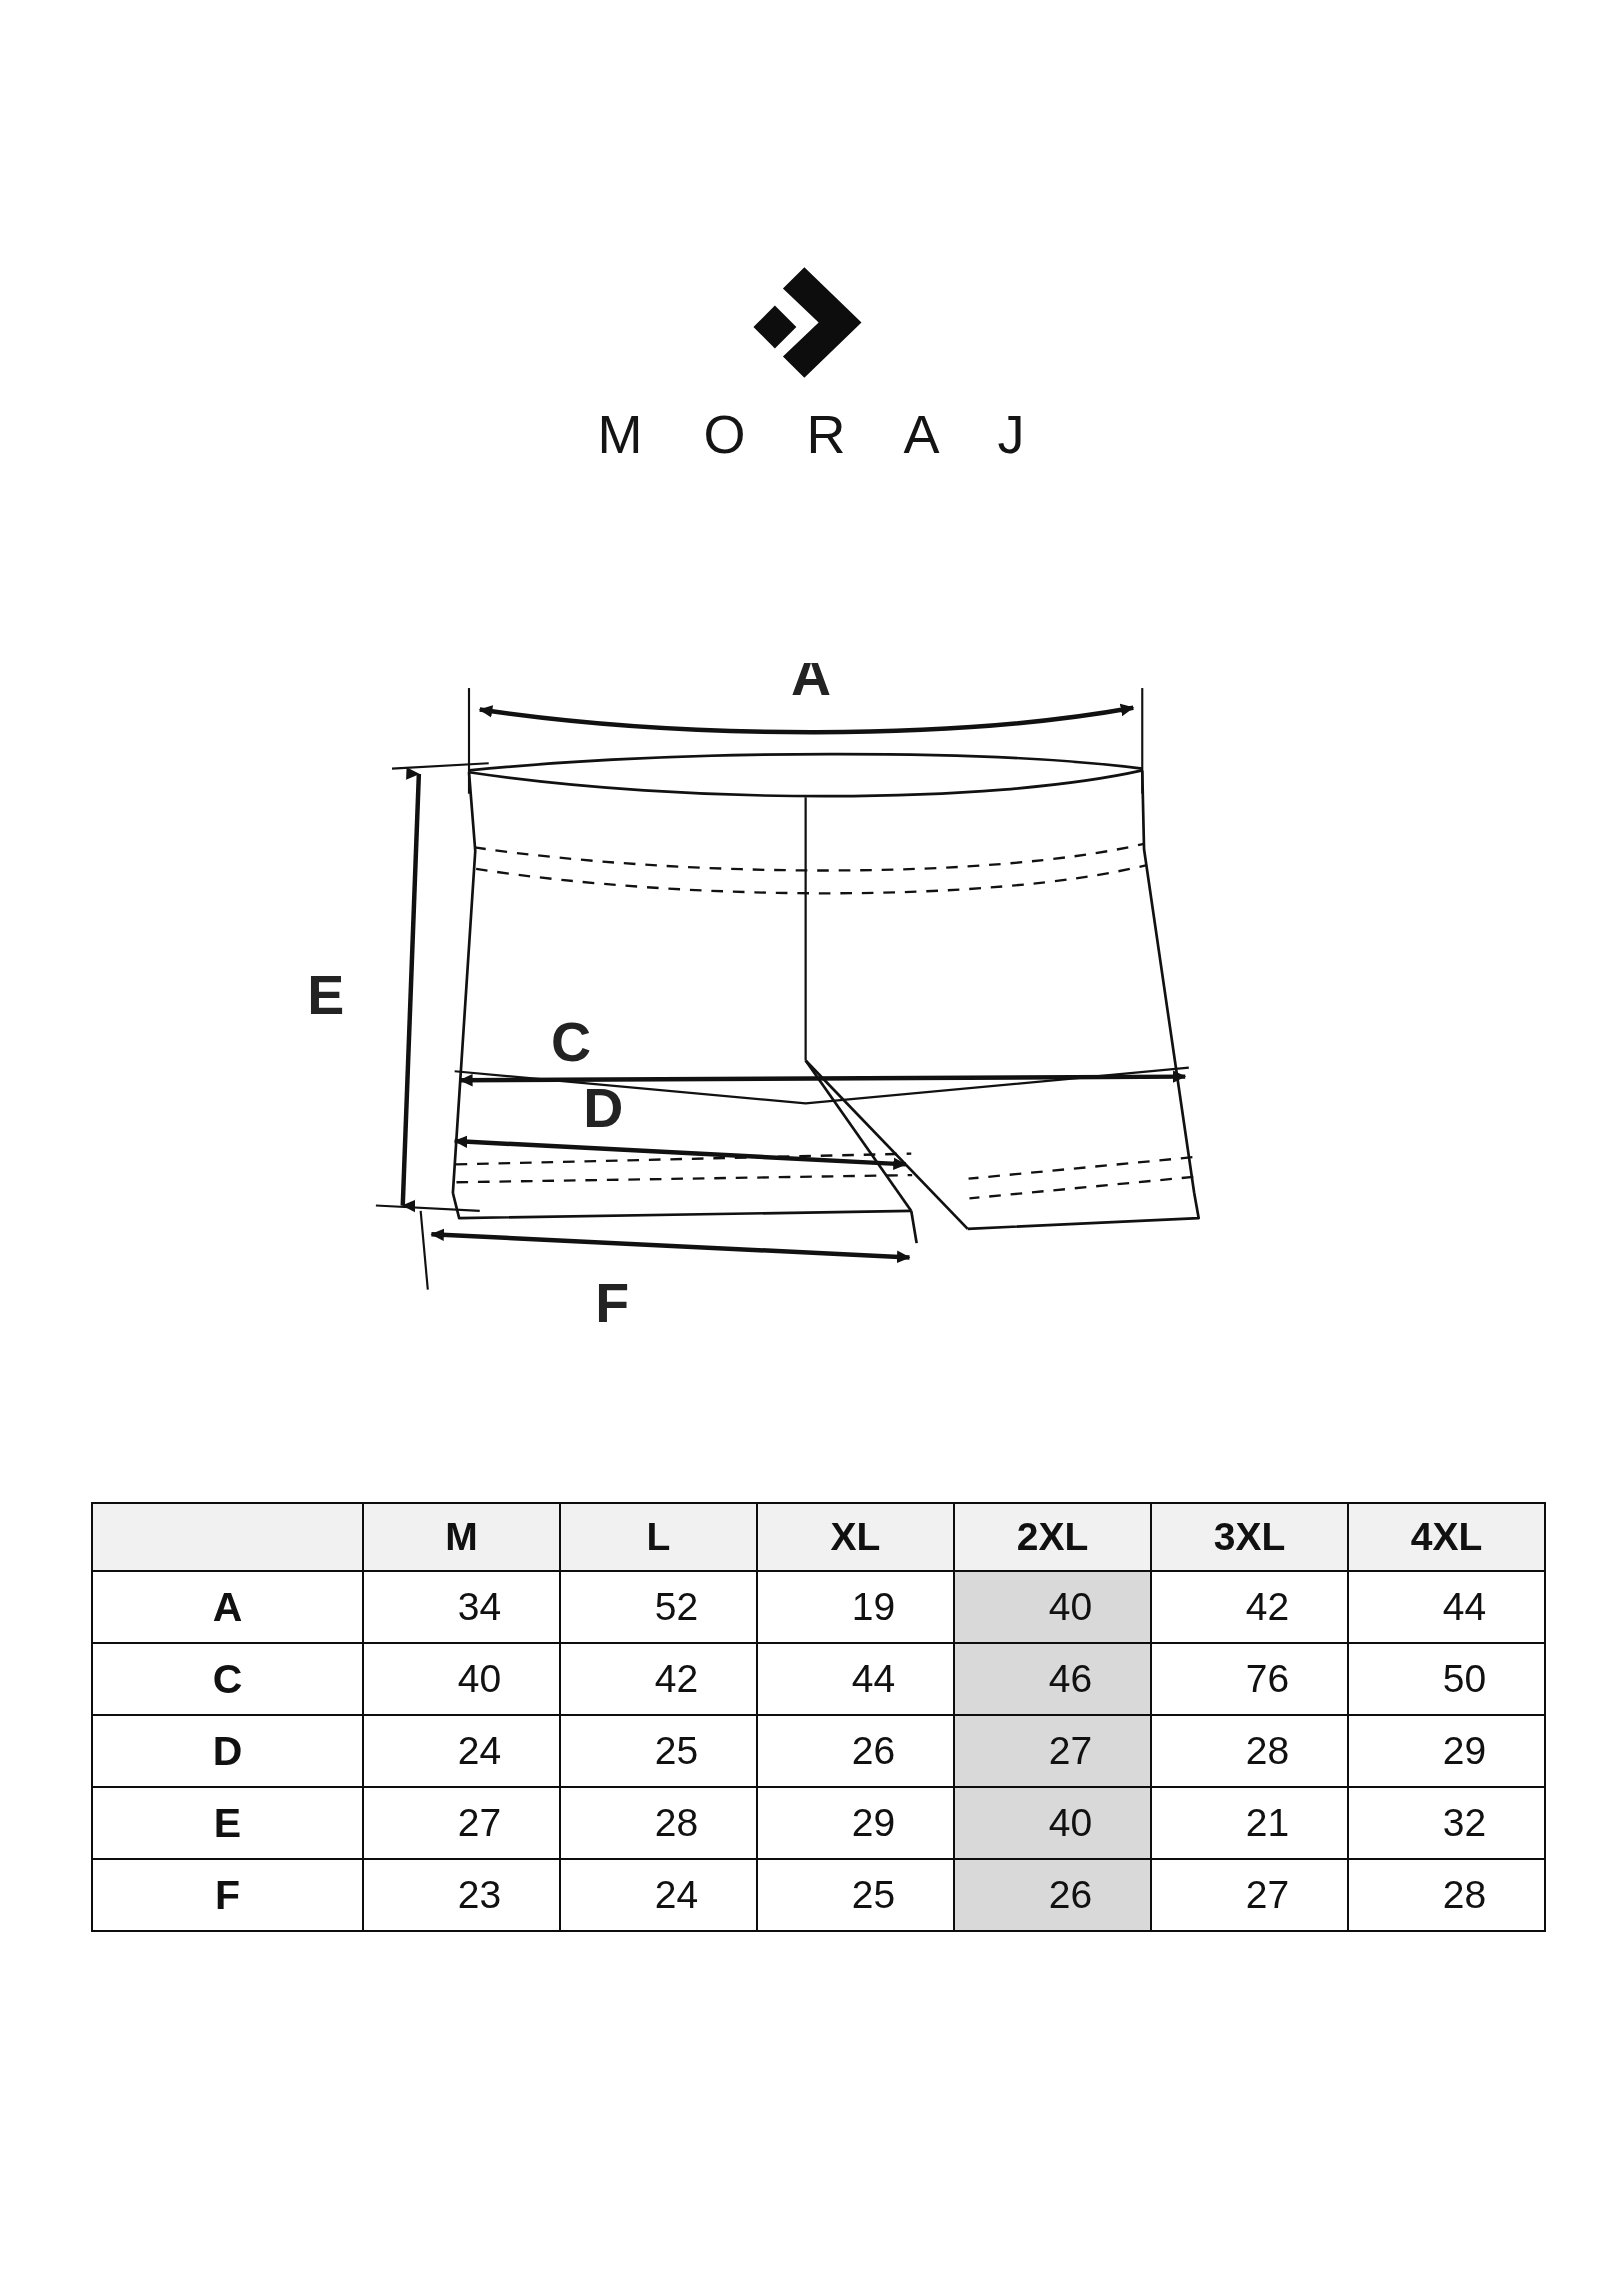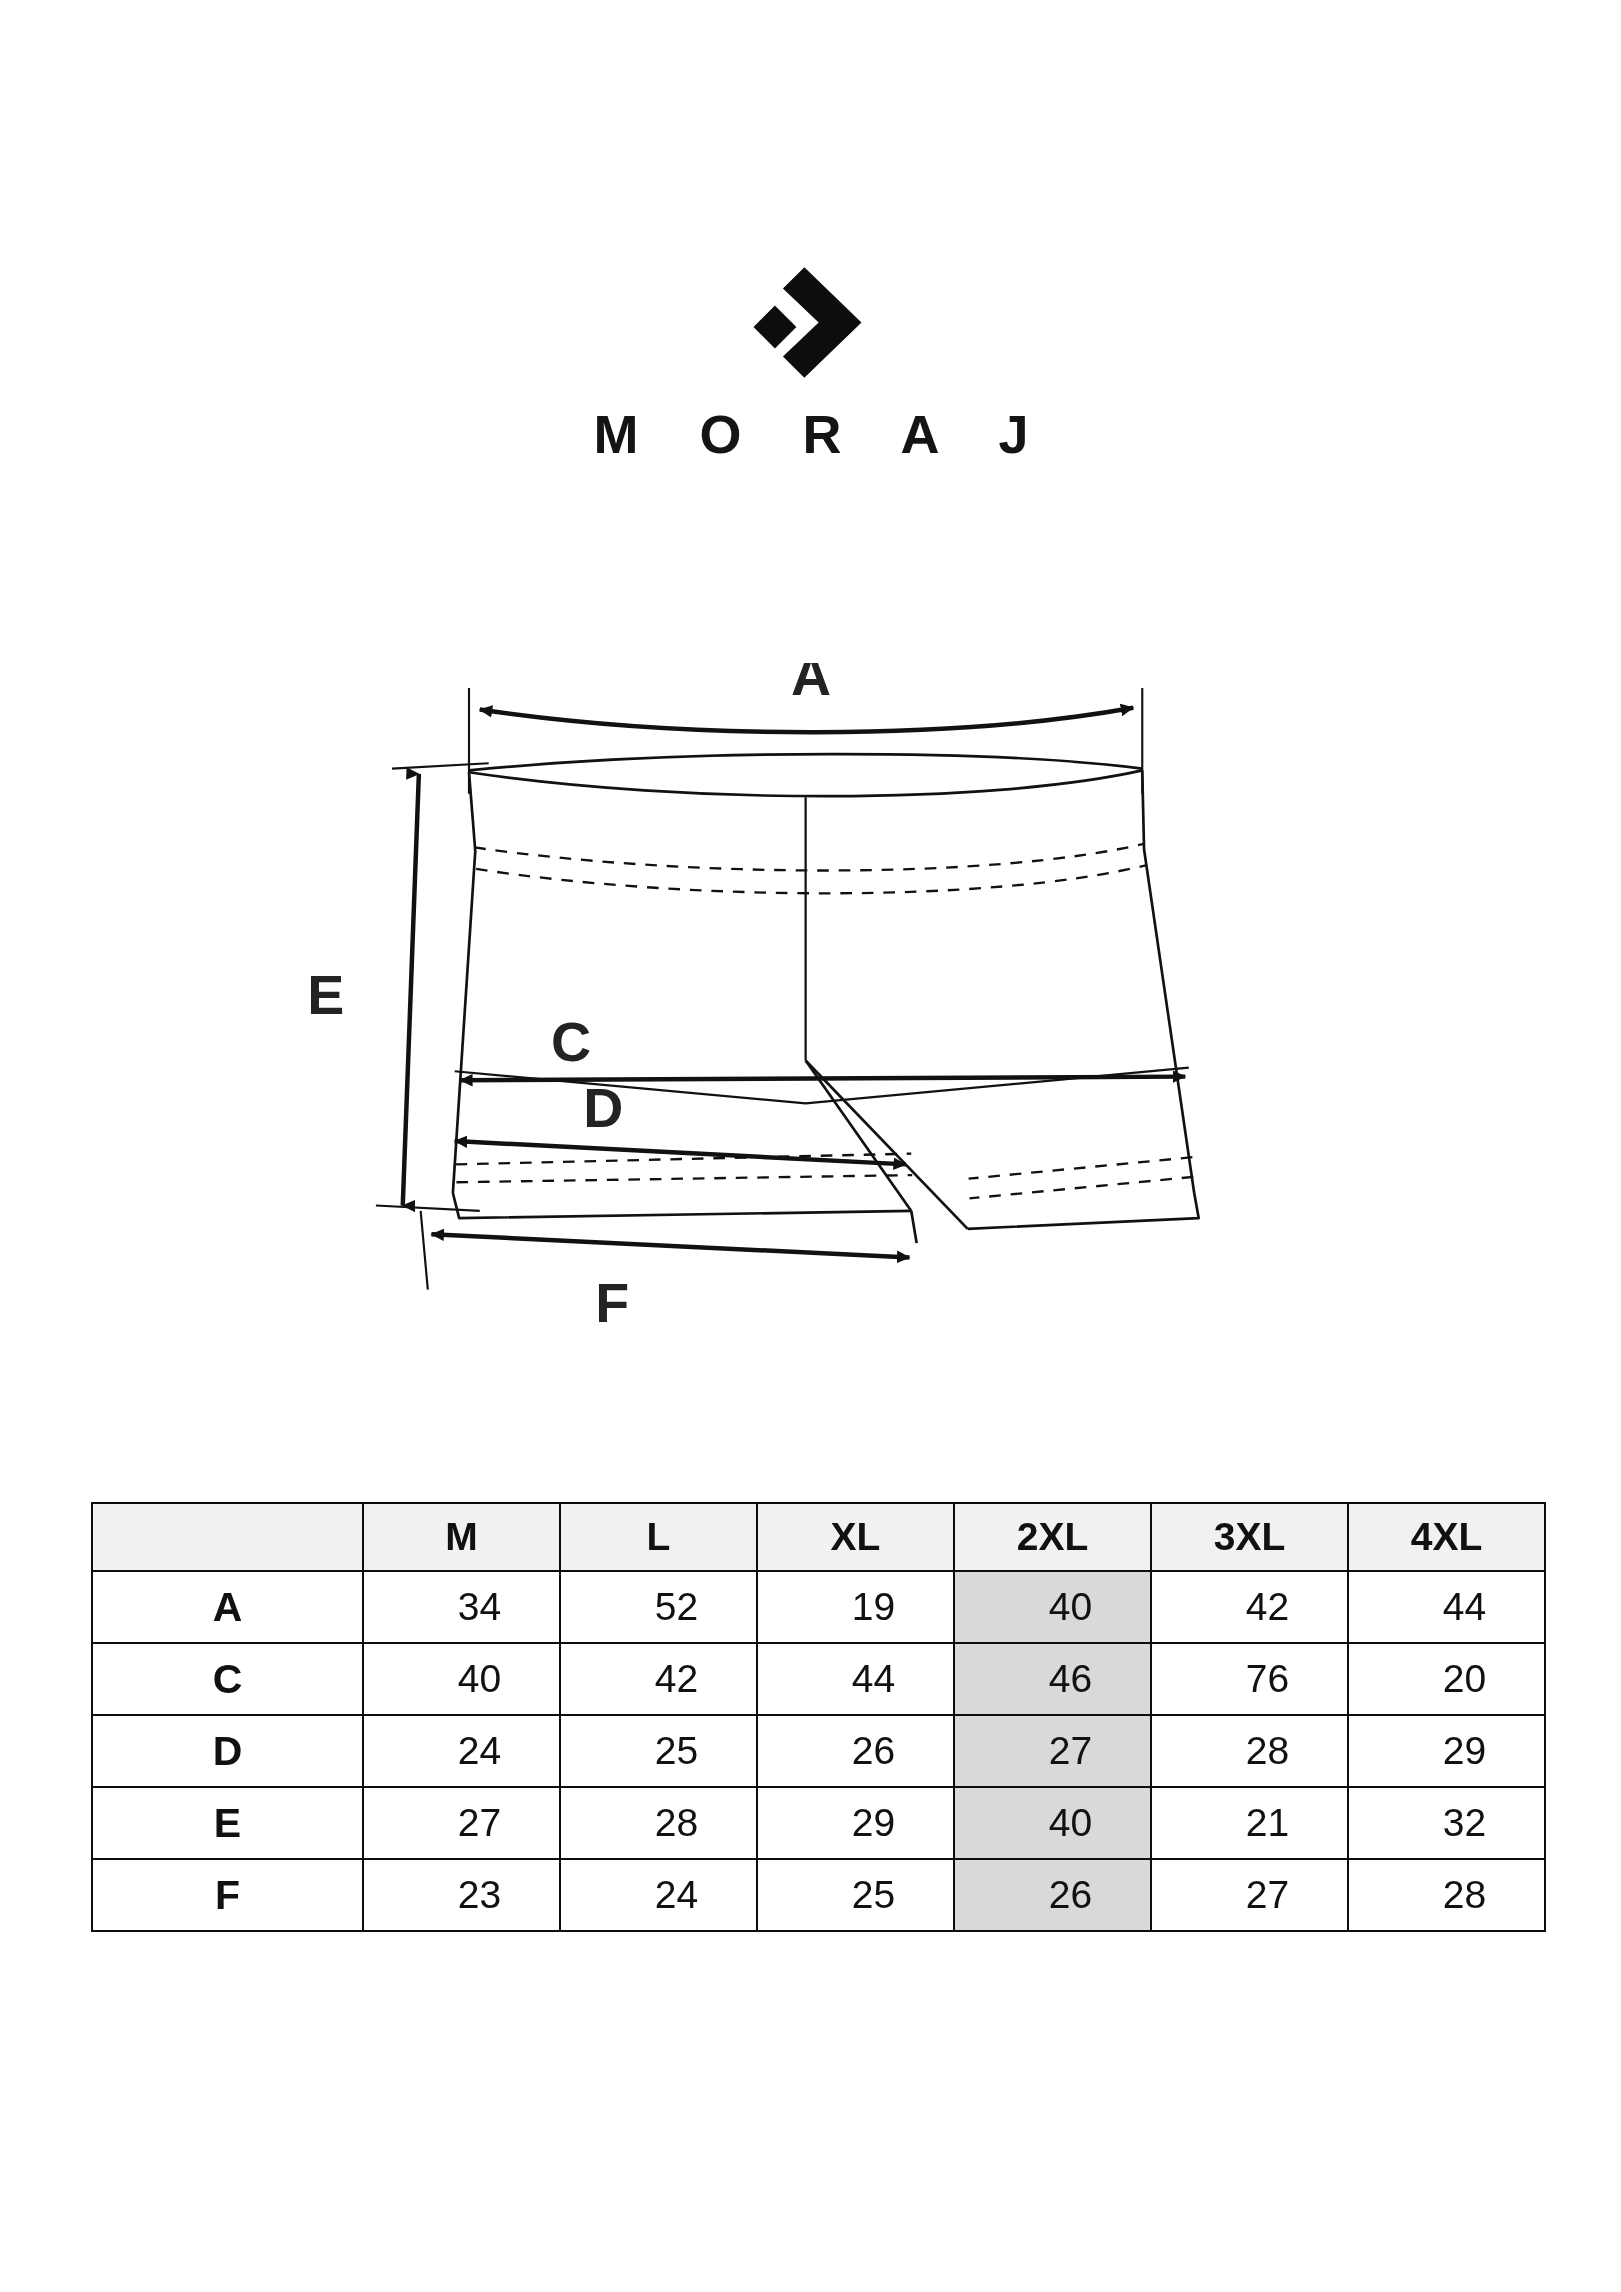--- a/index.html
+++ b/index.html
@@ -27,21 +27,21 @@
   }
   #brand-mark {
     display: block;
     margin: 0 auto;
   }
   #brand-wordmark {
     display: block;
     margin: 21.5px auto 0 auto;
     font-family: "Liberation Sans", sans-serif;
     font-size: 54px;
-    font-weight: 700;
+    font-weight: 400;
     letter-spacing: 23px;
     text-indent: 23px;
     color: #141414;
     line-height: 1;
   }
 
   
   #diagram-wrap {
     position: absolute;
     left: 0;
@@ -240,21 +240,21 @@
         <td>44</td>
       </tr>
 
       <tr>
         <th>C</th>
         <td>40</td>
         <td>42</td>
         <td>44</td>
         <td class="is-highlighted">46</td>
         <td>76</td>
-        <td>20</td>
+        <td>50</td>
       </tr>
 
       <tr>
         <th>D</th>
         <td>24</td>
         <td>25</td>
         <td>26</td>
         <td class="is-highlighted">27</td>
         <td>28</td>
         <td>29</td>

